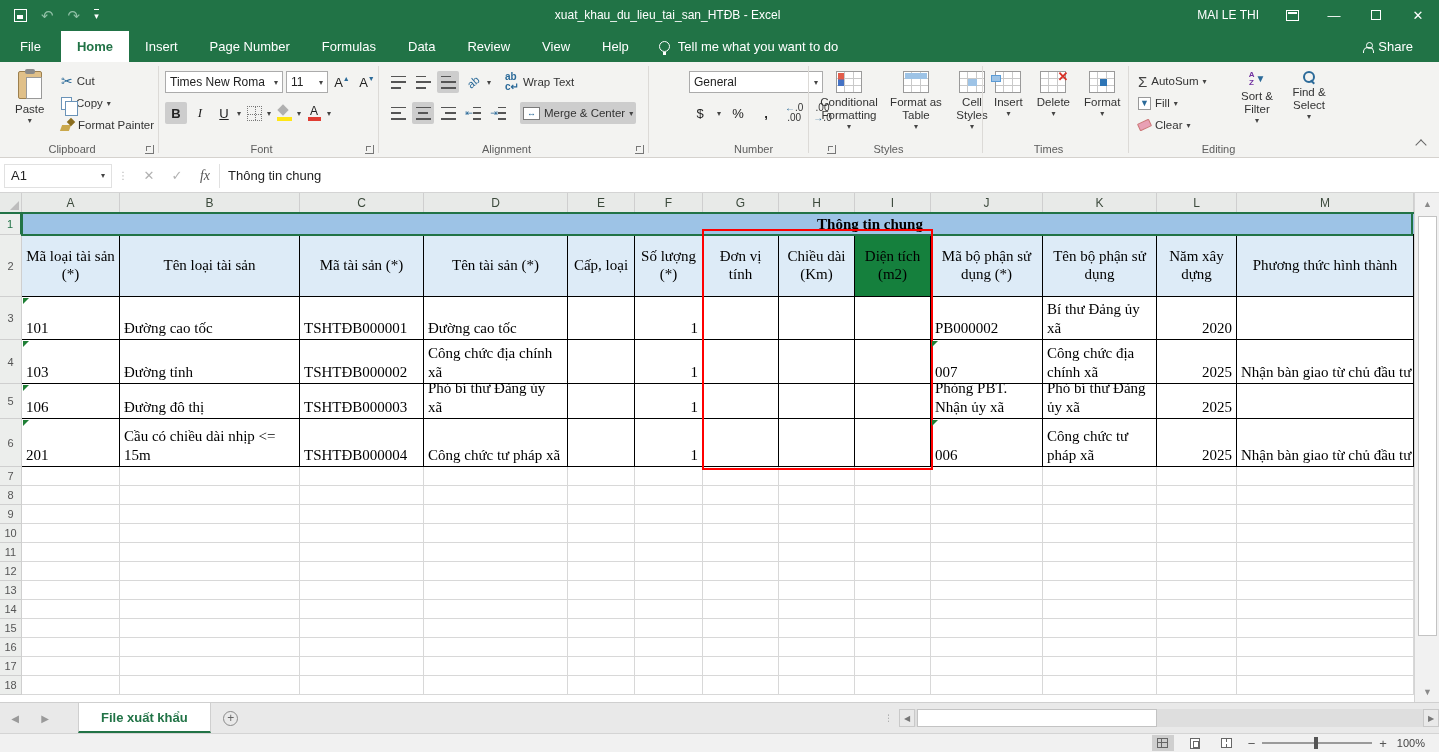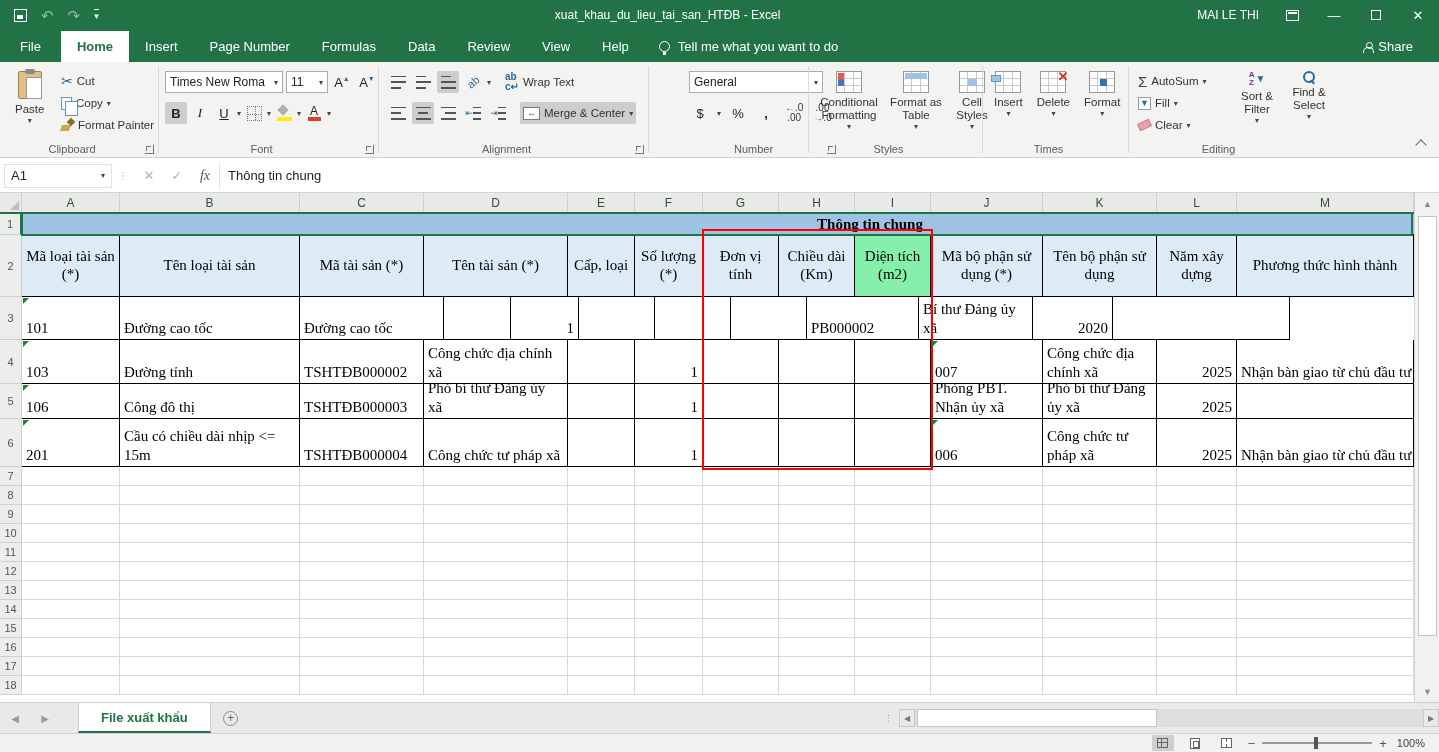--- a/index.html
+++ b/index.html
@@ -518,30 +518,31 @@
       <div class="grow" style="height: 62px;">
         <div class="rhdr">2</div>
         <div class="cell blk hdr2" style="width: 98px; background: rgb(221, 235, 247);">Mã loại tài sản (*)</div>
         <div class="cell blk hdr2" style="width: 180px; background: rgb(221, 235, 247);">Tên loại tài sản</div>
         <div class="cell blk hdr2" style="width: 124px; background: rgb(221, 235, 247);">Mã tài sản (*)</div>
         <div class="cell blk hdr2" style="width: 144px; background: rgb(221, 235, 247);">Tên tài sản (*)</div>
         <div class="cell blk hdr2" style="width: 67px; background: rgb(221, 235, 247);">Cấp, loại</div>
         <div class="cell blk hdr2" style="width: 68px; background: rgb(221, 235, 247);">Số lượng (*)</div>
         <div class="cell blk hdr2" style="width: 76px; background: rgb(221, 235, 247);">Đơn vị tính</div>
         <div class="cell blk hdr2" style="width: 76px; background: rgb(221, 235, 247);">Chiều dài (Km)</div>
-        <div class="cell blk hdr2" style="width: 76px; background: #86efac;">Diện tích (m2)</div>
+        <div class="cell blk hdr2" style="width: 76px; background: #15803d;">Diện tích (m2)</div>
         <div class="cell blk hdr2" style="width: 112px; background: rgb(221, 235, 247);">Mã bộ phận sử dụng (*)</div>
         <div class="cell blk hdr2" style="width: 114px; background: rgb(221, 235, 247);">Tên bộ phận sử dụng</div>
         <div class="cell blk hdr2" style="width: 80px; background: rgb(221, 235, 247);">Năm xây dựng</div>
         <div class="cell blk hdr2" style="width: 177px; background: rgb(221, 235, 247);">Phương thức hình thành</div>
       </div>
       <div class="grow" style="height: 43px;">
         <div class="rhdr">3</div>
         <div class="cell blk" style="width: 98px;">101</div>
         <div class="cell blk" style="width: 180px;">Đường cao tốc</div>
+        <div class="cell blk" style="width: 124px;">TSHTĐB000001</div>
         <div class="cell blk" style="width: 144px;">Đường cao tốc</div>
         <div class="cell blk" style="width: 67px;"></div>
         <div class="cell blk num" style="width: 68px;">1</div>
         <div class="cell blk" style="width: 76px;"></div>
         <div class="cell blk" style="width: 76px;"></div>
         <div class="cell blk" style="width: 76px;"></div>
         <div class="cell blk" style="width: 112px;">PB000002</div>
         <div class="cell blk" style="width: 114px;">Bí thư Đảng ủy xã</div>
         <div class="cell blk num" style="width: 80px;">2020</div>
         <div class="cell blk nowrapc" style="width: 177px;"></div>
@@ -558,21 +559,21 @@
         <div class="cell blk" style="width: 76px;"></div>
         <div class="cell blk" style="width: 76px;"></div>
         <div class="cell blk" style="width: 112px;">007</div>
         <div class="cell blk" style="width: 114px;">Công chức địa chính xã</div>
         <div class="cell blk num" style="width: 80px;">2025</div>
         <div class="cell blk nowrapc" style="width: 177px;">Nhận bàn giao từ chủ đầu tư</div>
       </div>
       <div class="grow" style="height: 35px;">
         <div class="rhdr">5</div>
         <div class="cell blk" style="width: 98px;">106</div>
-        <div class="cell blk" style="width: 180px;">Công đô thị</div>
+        <div class="cell blk" style="width: 180px;">Đường đô thị</div>
         <div class="cell blk" style="width: 124px;">TSHTĐB000003</div>
         <div class="cell blk" style="width: 144px;">Phó bí thư Đảng ủy xã</div>
         <div class="cell blk" style="width: 67px;"></div>
         <div class="cell blk num" style="width: 68px;">1</div>
         <div class="cell blk" style="width: 76px;"></div>
         <div class="cell blk" style="width: 76px;"></div>
         <div class="cell blk" style="width: 76px;"></div>
         <div class="cell blk" style="width: 112px;">Phòng PBT. Nhận ủy xã</div>
         <div class="cell blk" style="width: 114px;">Phó bí thư Đảng ủy xã</div>
         <div class="cell blk num" style="width: 80px;">2025</div>

